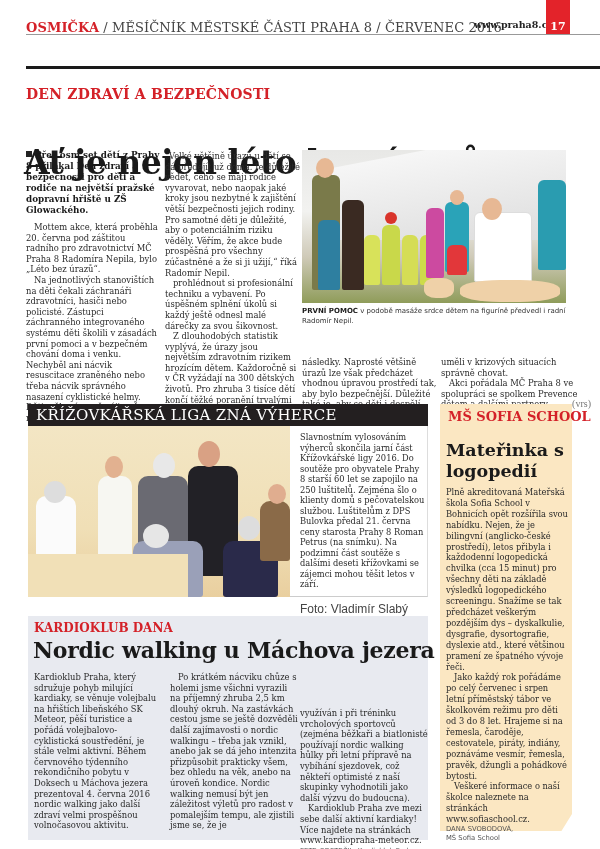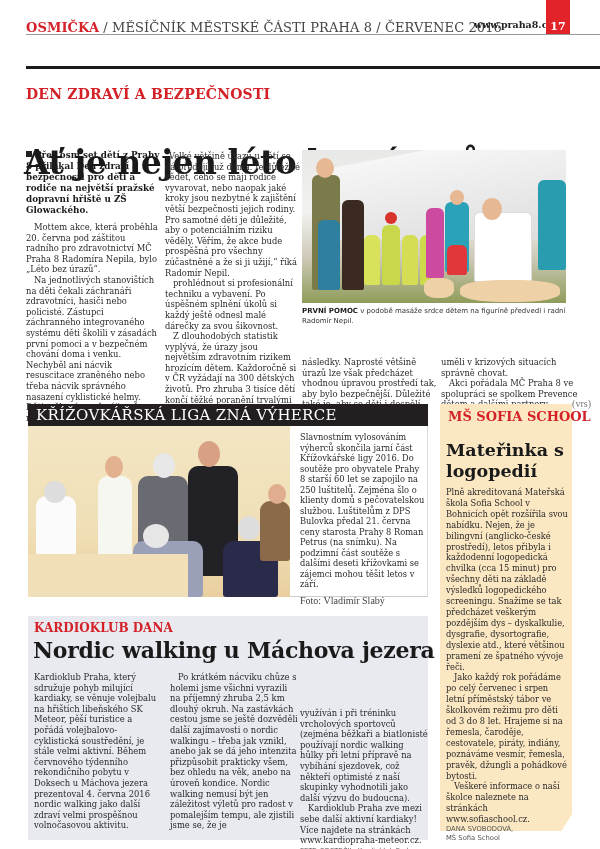--- a/index.html
+++ b/index.html
@@ -38,21 +38,21 @@
   .cap1 b { font-weight: bold; color: #1a1a1a; }
 
   
   .banner2 { position: absolute; left: 28px; top: 404px; width: 400px; height: 22px; background: #231f20; color: #fff; font-size: 15px; padding-left: 8px; line-height: 22px; letter-spacing: 0.3px; white-space: nowrap; }
   .photo2 { position: absolute; left: 28px; top: 426px; width: 262px; height: 171px; overflow: hidden; background: linear-gradient(180deg,#f3e6c4 0%, #f0dfb6 60%, #e9cf9f 100%); }
   .photo2 .p { position: absolute; border-radius: 10px 10px 3px 3px; }
   .photo2 .head { position: absolute; border-radius: 50%; }
   .photo2 .table { position: absolute; left: 0; top: 128px; width: 160px; height: 45px; background: #f1e0b7; }
   .text2box { position: absolute; left: 290px; top: 426px; width: 138px; height: 171px; background: #fff; border-right: 1px solid #ddd; border-bottom: 1px solid #ccc; }
   .text2 { position: absolute; left: 300px; top: 432px; width: 126px; font-size: 8.3px; line-height: 10.5px; color: #2a2a2a; }
-  .foto { font-family: Liberation Serif, serif; font-size: 10px; color: #444; margin-top: 6px; }
+  .foto { font-family: Liberation Sans, sans-serif; font-size: 12px; color: #444; margin-top: 14px; }
 
   
   .kbox { position: absolute; left: 28px; top: 616px; width: 400px; height: 224px; background: #e8eaf0; }
   .kicker3 { position: absolute; left: 34px; top: 621px; font-size: 12px; font-weight: bold; color: #d42128; }
   .headline3 { position: absolute; left: 33px; top: 637px; font-size: 22px; font-weight: bold; color: #1a1a1a; letter-spacing: -0.3px; white-space: nowrap; }
   .k1 { left: 34px; top: 672px; width: 128px; }
   .k2 { left: 170px; top: 672px; width: 128px; }
   .k3 { left: 300px; top: 708px; width: 128px; }
   .sig3 { font-family: "DejaVu Sans", sans-serif; font-size: 6.8px; color: #555; margin-top: 6px; }
 

